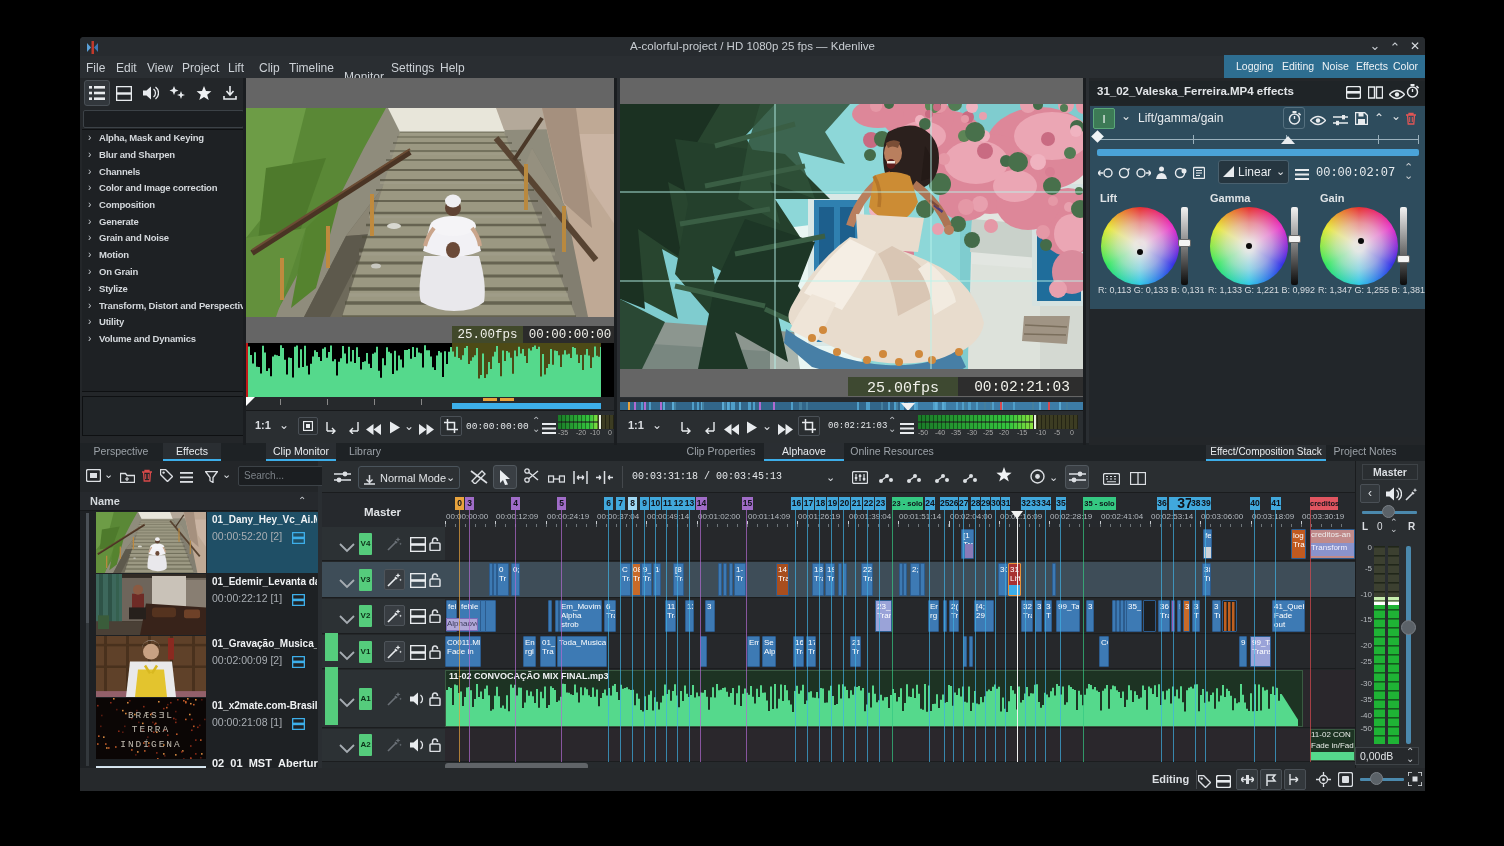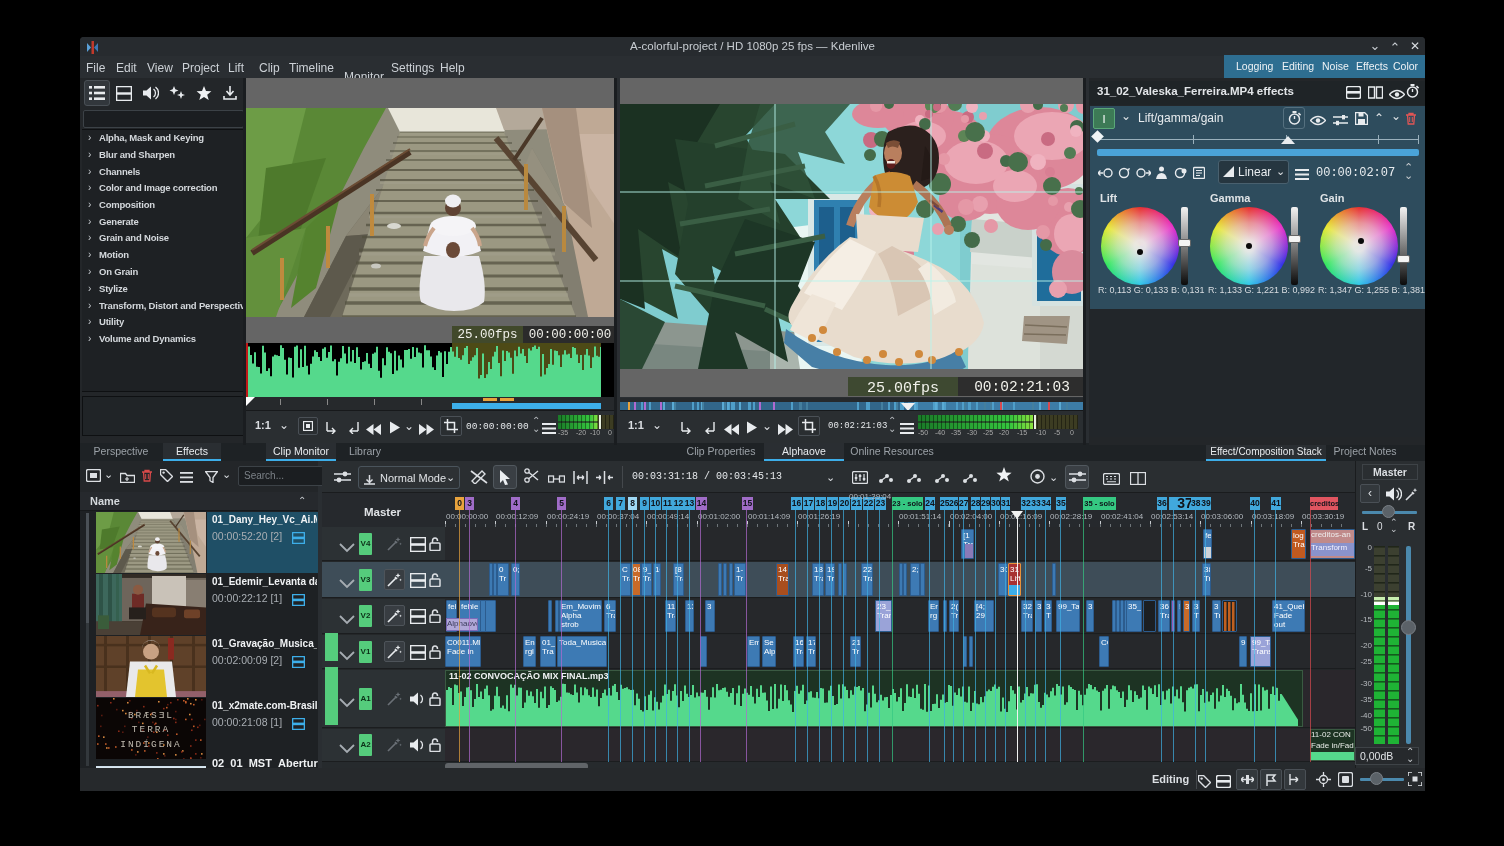--- a/index.html
+++ b/index.html
@@ -1113,21 +1113,21 @@
 <div class="tc" style="left:597px;top:512px">00:00:37:04</div>
 <div class="a" style="left:596px;top:521px;width:1px;height:7px;background:#c8ccd0"></div>
 <div class="tc" style="left:647px;top:512px">00:00:49:14</div>
 <div class="a" style="left:646px;top:521px;width:1px;height:7px;background:#c8ccd0"></div>
 <div class="tc" style="left:698px;top:512px">00:01:02:00</div>
 <div class="a" style="left:697px;top:521px;width:1px;height:7px;background:#c8ccd0"></div>
 <div class="tc" style="left:748px;top:512px">00:01:14:09</div>
 <div class="a" style="left:747px;top:521px;width:1px;height:7px;background:#c8ccd0"></div>
 <div class="tc" style="left:798px;top:512px">00:01:26:19</div>
 <div class="a" style="left:797px;top:521px;width:1px;height:7px;background:#c8ccd0"></div>
-<div class="tc" style="left:849px;top:492px">00:01:39:04</div>
+<div class="tc" style="left:849px;top:512px">00:01:39:04</div>
 <div class="a" style="left:848px;top:521px;width:1px;height:7px;background:#c8ccd0"></div>
 <div class="tc" style="left:899px;top:512px">00:01:51:14</div>
 <div class="a" style="left:898px;top:521px;width:1px;height:7px;background:#c8ccd0"></div>
 <div class="tc" style="left:950px;top:512px">00:02:04:00</div>
 <div class="a" style="left:949px;top:521px;width:1px;height:7px;background:#c8ccd0"></div>
 <div class="tc" style="left:1000px;top:512px">00:02:16:09</div>
 <div class="a" style="left:999px;top:521px;width:1px;height:7px;background:#c8ccd0"></div>
 <div class="tc" style="left:1050px;top:512px">00:02:28:19</div>
 <div class="a" style="left:1049px;top:521px;width:1px;height:7px;background:#c8ccd0"></div>
 <div class="tc" style="left:1101px;top:512px">00:02:41:04</div>

